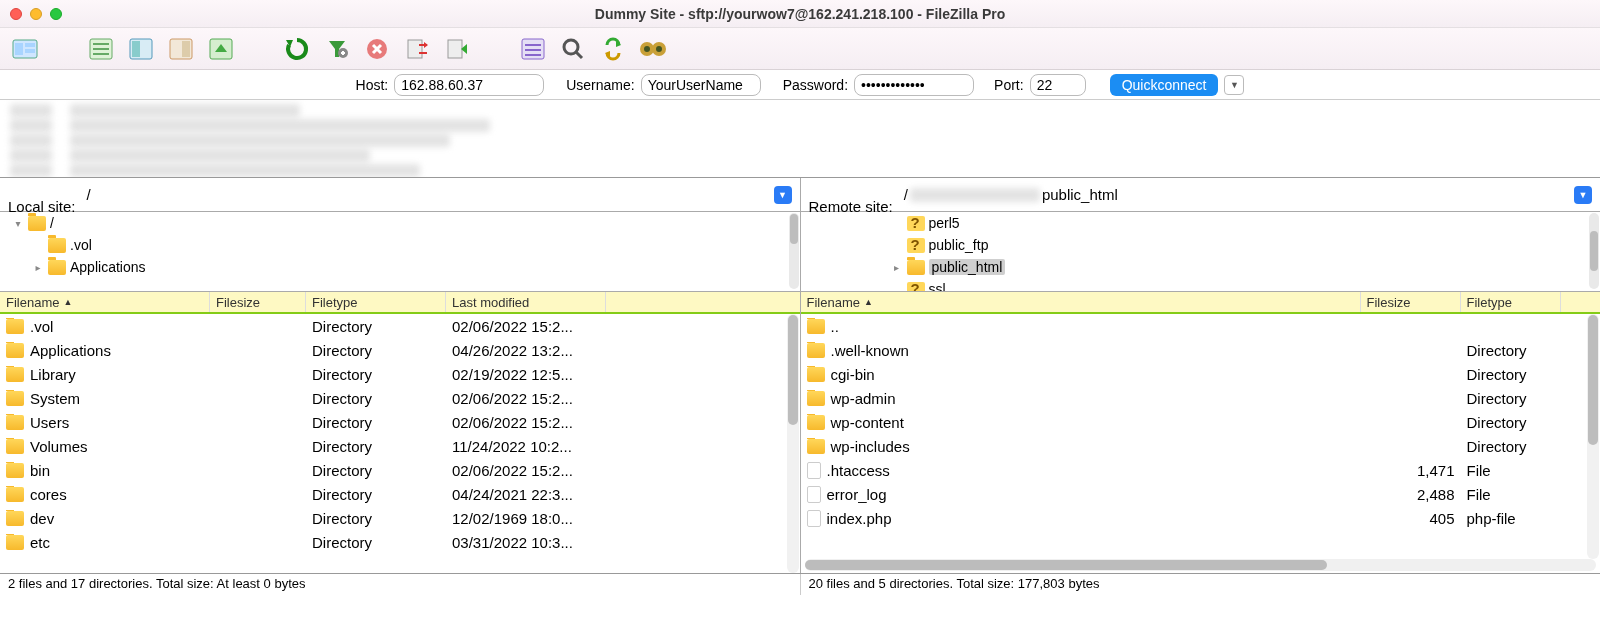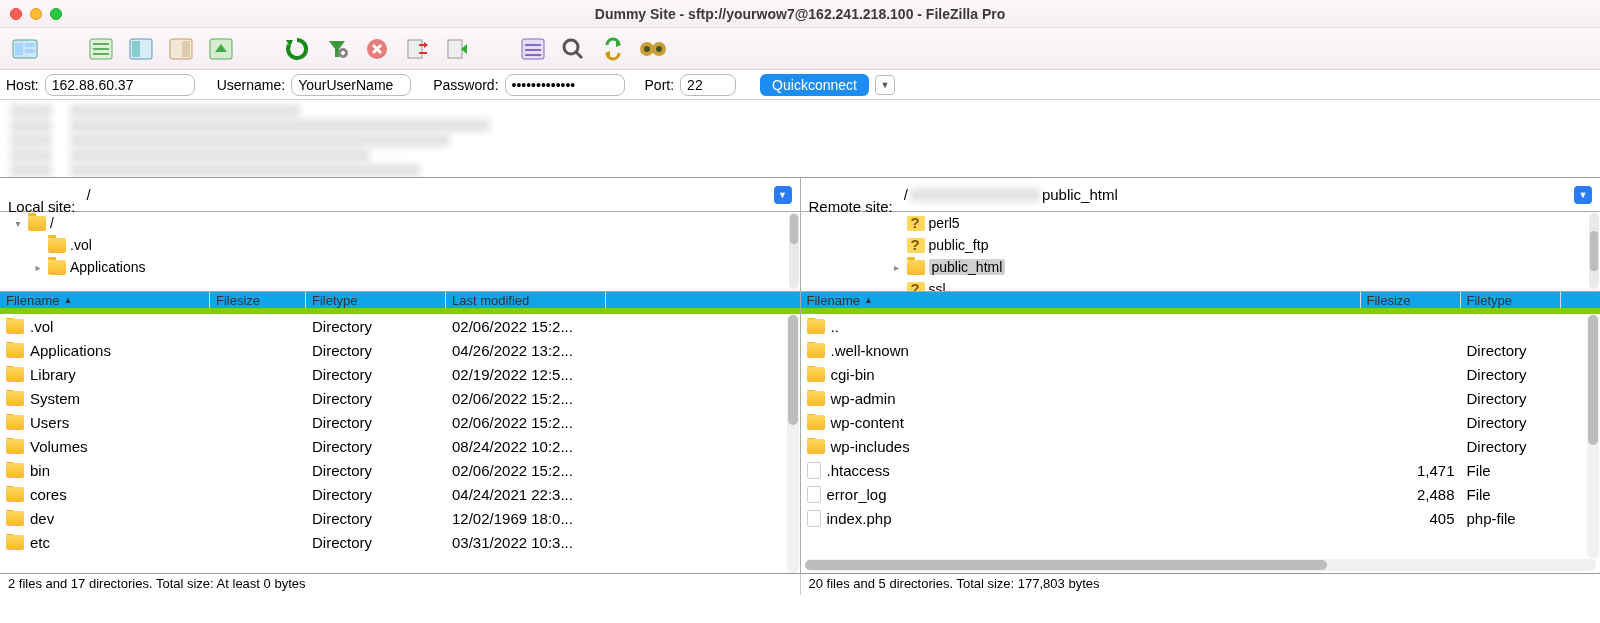--- a/index.html
+++ b/index.html
@@ -10,21 +10,21 @@
   .dot { width: 12px; height: 12px; border-radius: 50%; }
   .dot.red { background:#ff5f57; border:1px solid #e0443e; }
   .dot.yellow { background:#febc2e; border:1px solid #d89e24; }
   .dot.green { background:#28c840; border:1px solid #1aab29; }
   .title { position:absolute; left:50%; transform:translateX(-50%); font-weight:600; font-size:14px; color:#3a3a3a; }
   
   .toolbar { height: 42px; background: linear-gradient(#fdf7fa,#f5eef3); display:flex; align-items:center; padding:0 8px; gap:6px; border-bottom:1px solid #d9d2d6; }
   .tbtn { width:34px; height:32px; display:flex; align-items:center; justify-content:center; border-radius:4px; }
   .tsep { width: 30px; }
   
-  .qcbar { height: 30px; display:flex; align-items:center; padding: 2px 6px; gap:6px; background:#fff; border-bottom:1px solid #ccc; }
+  .qcbar { height: 30px; display:flex; align-items:center; padding: 2px 6px; gap:6px; background:#fff; border-bottom:1px solid #ccc;justify-content:center; }
   .qcbar label { font-size:14px; color:#000; }
   .qcbar input { border:1px solid #bbb; border-radius:8px; padding:2px 6px; font-size:14px; height:22px; background:#fff; }
   .qcbtn { background:#1b8df3; color:#fff; border:none; border-radius:6px; padding:3px 12px; font-size:14px; font-weight:500; }
   .qcdrop { width:20px; height:20px; border:1px solid #bbb; border-radius:4px; display:flex; align-items:center; justify-content:center; font-size:9px; color:#555; background:#fff;}
   
   .logarea { height:78px; border-bottom:1px solid #999; background:#fff; overflow:hidden; padding:4px 10px; }
   .blurrow { display:flex; gap:18px; margin-bottom:2px; }
   .blurcol { height:13px; background:#ccc; border-radius:3px; filter: blur(3px); opacity:.55; }
   
   .split { display:flex; height: 395px; }
@@ -43,21 +43,21 @@
   .ficon { width:18px; height:15px; border-radius:2px; position:relative; }
   .folder { background:linear-gradient(#ffd75a,#f7b92c); }
   .folder::before { content:""; position:absolute; top:-3px; left:0; width:8px; height:3px; background:#f7b92c; border-radius:1px 1px 0 0;}
   .folderq { background:#ffd75a; }
   .folderq::after { content:"?"; position:absolute; left:4px; top:-2px; font-weight:bold; color:#805400; font-size:15px;}
   .sel { background:#cfcfcf; border-radius:2px; padding:0 3px;}
   .scrollbar-v { position:absolute; right:1px; top:1px; width:10px; height:76px; background:#e9e9e9; border-radius:5px;}
   .scrollthumb { width:8px; margin:1px; background:#bdbdbd; border-radius:4px;}
   
   .filetable { flex:1; overflow:hidden; position:relative; display:flex; flex-direction:column;}
-  .thead { display:flex; border-bottom:6px solid #84cc16; height:22px; align-items:center; background:#0ea5e9; font-size:13px; color:#333;}
+  .thead { display:flex; border-bottom:2px solid #84cc16; height:22px; align-items:center; background:#fef9c3; font-size:13px; color:#333;}
   .th { padding:0 6px; border-right:1px solid #ddd; display:flex; align-items:center; gap:4px; height:100%;}
   .sortcaret { font-size:9px; }
   .tbody { flex:1; overflow:auto; position:relative; font-size:15px;}
   .tr { display:flex; align-items:center; height:24px;}
   .td { padding:0 6px; white-space:nowrap; overflow:hidden; text-overflow:ellipsis;}
   .td.name { display:flex; align-items:center; gap:6px;}
   .docicon { width:14px; height:17px; background:#fff; border:1px solid #ccc; border-radius:2px;}
   
   .hscroll { height:12px; background:#f0f0f0; border-radius:6px; margin:0 4px 2px 4px; position:relative;}
   .hscroll .hthumb { position:absolute; left:0; top:1px; height:10px; width:66%; background:#bcbcbc; border-radius:5px;}
@@ -304,21 +304,21 @@
           <div class="tr">
             <div class="td c1 name"><span class="ficon folder"></span>Users</div>
             <div class="td c2"></div>
             <div class="td c3">Directory</div>
             <div class="td c4">02/06/2022 15:2...</div>
           </div>
           <div class="tr">
             <div class="td c1 name"><span class="ficon folder"></span>Volumes</div>
             <div class="td c2"></div>
             <div class="td c3">Directory</div>
-            <div class="td c4">08/24/2022 10:2...</div>
+            <div class="td c4">11/24/2022 10:2...</div>
           </div>
           <div class="tr">
             <div class="td c1 name"><span class="ficon folder"></span>bin</div>
             <div class="td c2"></div>
             <div class="td c3">Directory</div>
             <div class="td c4">02/06/2022 15:2...</div>
           </div>
           <div class="tr">
             <div class="td c1 name"><span class="ficon folder"></span>cores</div>
             <div class="td c2"></div>

